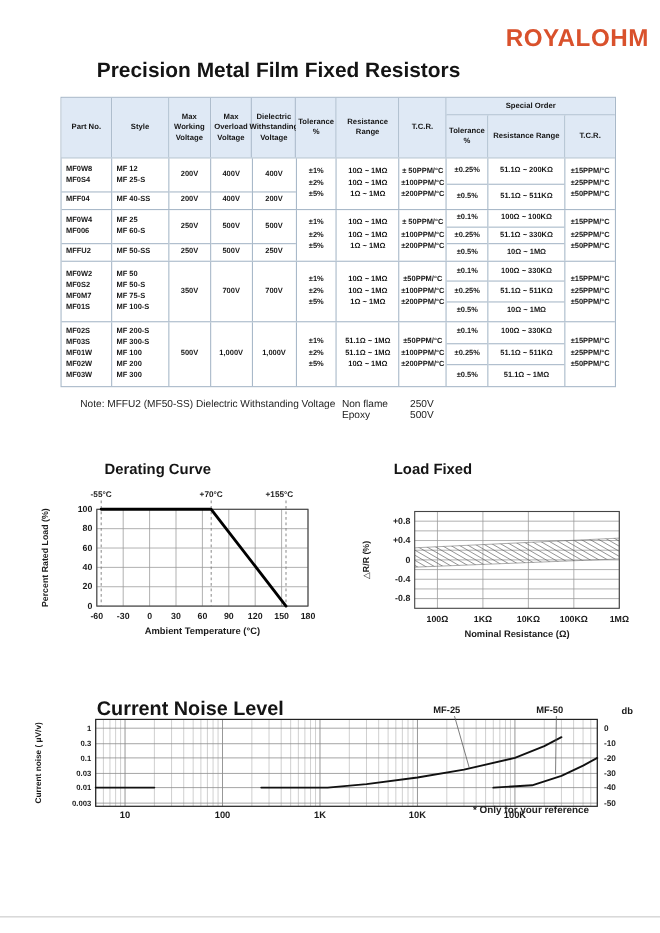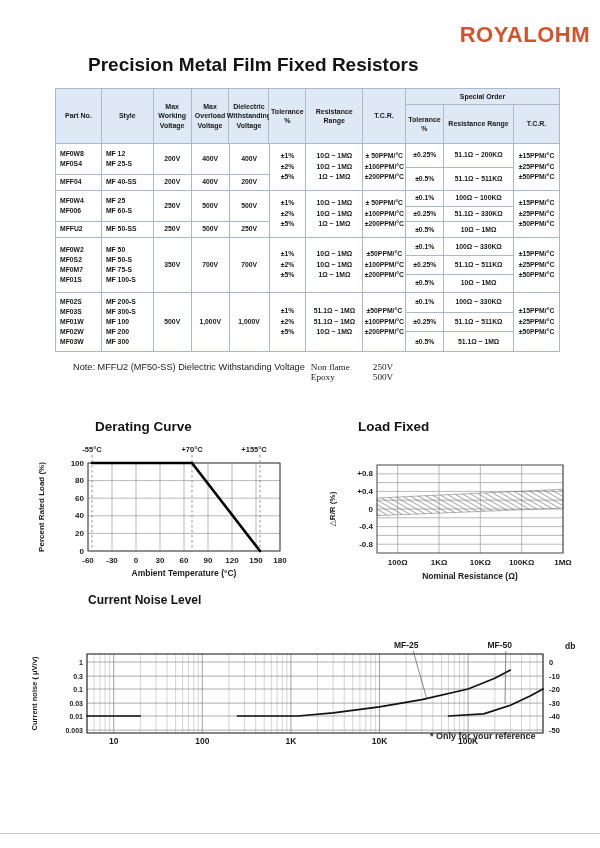--- a/index.html
+++ b/index.html
@@ -24,21 +24,21 @@
   .gcol{border-right:1px solid #a9b9c9;display:flex;flex-direction:column;}
   .gcol.last,.hcell.last{border-right:none;}
   .subcell{display:flex;align-items:center;justify-content:center;text-align:center;
            white-space:pre-line;line-height:1.5;border-top:1px solid #a9b9c9;}
   .subcell:first-child{border-top:none;}
   .onecell{flex:1;display:flex;align-items:center;justify-content:center;text-align:center;
            white-space:pre-line;line-height:1.55;}
   
   #note-block{position:absolute;left:73px;top:362px;font-size:9.2px;color:#222;display:flex;}
   #note-block .nrows{margin-left:6px;}
-  #note-block .nrow{display:flex;font-family:Liberation Serif, serif;}
+  #note-block .nrow{display:flex;}
   #note-block .nrow span:first-child{width:62px;}
   
   .chart-title{position:absolute;font-size:13.5px;font-weight:700;color:#141414;}
   #noise-note{position:absolute;left:430px;top:731px;font-size:9px;font-weight:600;color:#222;}
   
   #footer-url{position:absolute;left:0;top:812px;width:600px;text-align:center;
               font-size:10.5px;color:#9a9a9a;letter-spacing:.5px;}
   #footer-rule{position:absolute;left:0;top:833px;width:600px;height:1px;background:#c9c9c9;}
   #rohs{position:absolute;right:26px;top:786px;}
   svg{position:absolute;overflow:visible;}
@@ -295,21 +295,21 @@
       </div>
       <div class="nrow">
         <span>Epoxy</span>
         <span>500V</span>
       </div>
     </div>
   </div>
 
   <div class="chart-title" style="left:95px;top:419px;">Derating Curve</div>
   <div class="chart-title" style="left:358px;top:419px;">Load Fixed</div>
-  <div class="chart-title" style="left:88px;top:593px;font-size:12px;">Current Noise Level</div>
+  <div class="chart-title" style="left:88px;top:634px;font-size:18px;">Current Noise Level</div>
 
   <svg id="derating-svg" width="270" height="155" style="left:30px;top:437px;">
       <line x1="58" y1="26" x2="58" y2="114" stroke="#9a9a9a" stroke-width="0.7"></line>
       <line x1="82" y1="26" x2="82" y2="114" stroke="#9a9a9a" stroke-width="0.7"></line>
       <line x1="106" y1="26" x2="106" y2="114" stroke="#9a9a9a" stroke-width="0.7"></line>
       <line x1="130" y1="26" x2="130" y2="114" stroke="#9a9a9a" stroke-width="0.7"></line>
       <line x1="154" y1="26" x2="154" y2="114" stroke="#9a9a9a" stroke-width="0.7"></line>
       <line x1="178" y1="26" x2="178" y2="114" stroke="#9a9a9a" stroke-width="0.7"></line>
       <line x1="202" y1="26" x2="202" y2="114" stroke="#9a9a9a" stroke-width="0.7"></line>
       <line x1="226" y1="26" x2="226" y2="114" stroke="#9a9a9a" stroke-width="0.7"></line>

